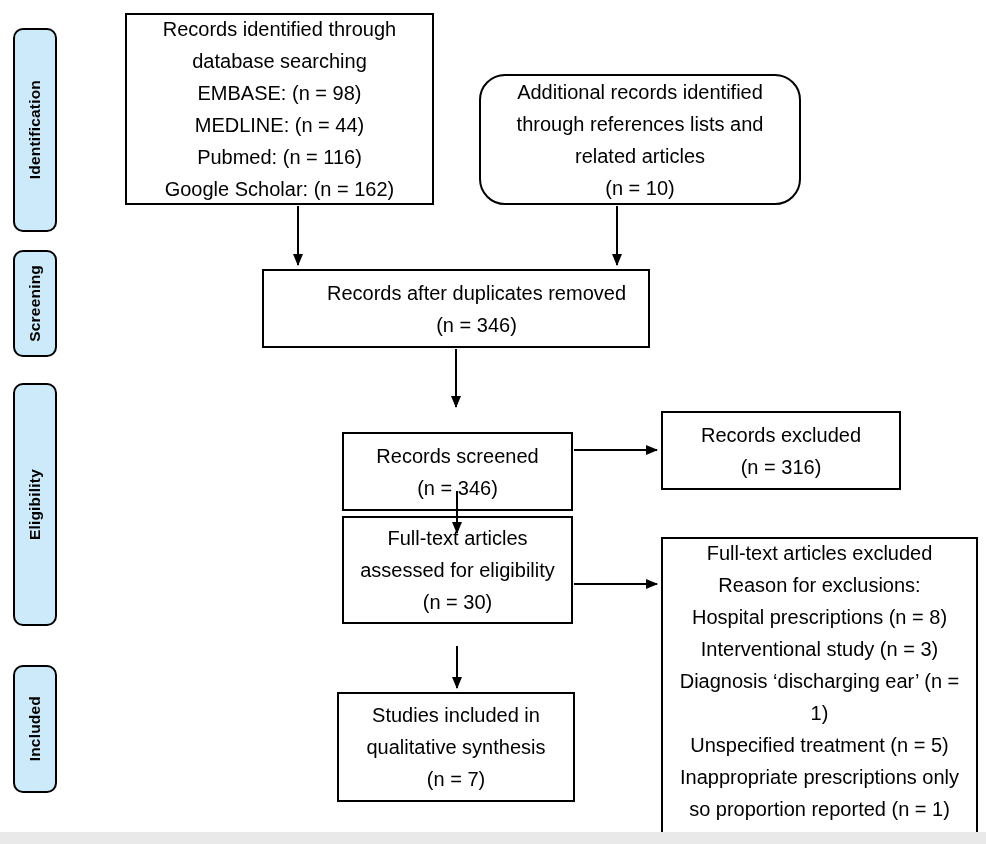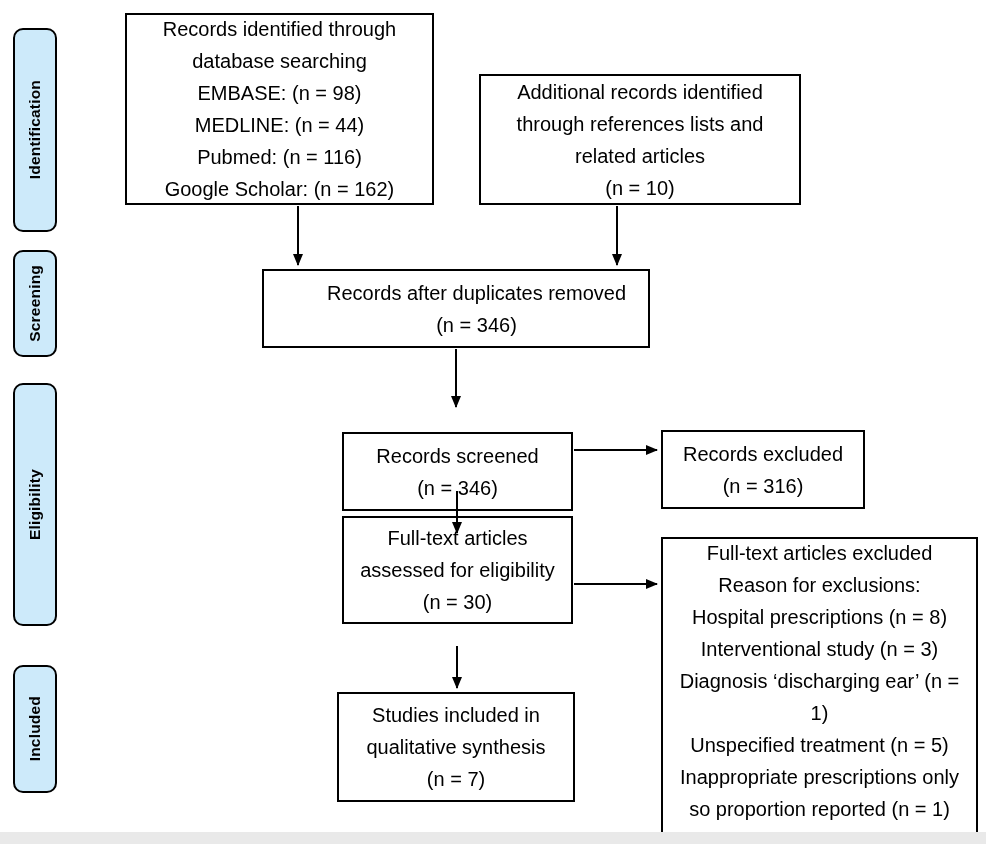--- a/index.html
+++ b/index.html
@@ -65,32 +65,32 @@
     <span class="vtext">Included</span>
   </div>
 
   <div class="node" style="left:125px; top:13px; width:309px; height:192px;">Records identified through
 database searching
 EMBASE: (n = 98)
 MEDLINE: (n = 44)
 Pubmed: (n = 116)
 Google Scholar: (n = 162)</div>
 
-  <div class="node" style="left:479px; top:74px; width:322px; height:131px;">Additional records identified
+  <div class="node" style="left:479px; top:74px; width:322px; height:131px;border-radius:26px;">Additional records identified
 through references lists and
 related articles
 (n = 10)</div>
 
   <div class="node" style="left:262px; top:269px; width:388px; height:79px;padding-left:47px;">Records after duplicates removed
 (n = 346)</div>
 
   <div class="node" style="left:342px; top:432px; width:231px; height:79px;">Records screened
 (n = 346)</div>
 
-  <div class="node" style="left:661px; top:411px; width:204px; height:79px;margin-top:19px;">Records excluded
+  <div class="node" style="left:661px; top:411px; width:240px; height:79px;">Records excluded
 (n = 316)</div>
 
   <div class="node" style="left:342px; top:516px; width:231px; height:108px;">Full-text articles
 assessed for eligibility
 (n = 30)</div>
 
   <div class="node" style="left:661px; top:537px; width:317px; height:352px;">Full-text articles excluded
 Reason for exclusions:
 Hospital prescriptions (n = 8)
 Interventional study (n = 3)

